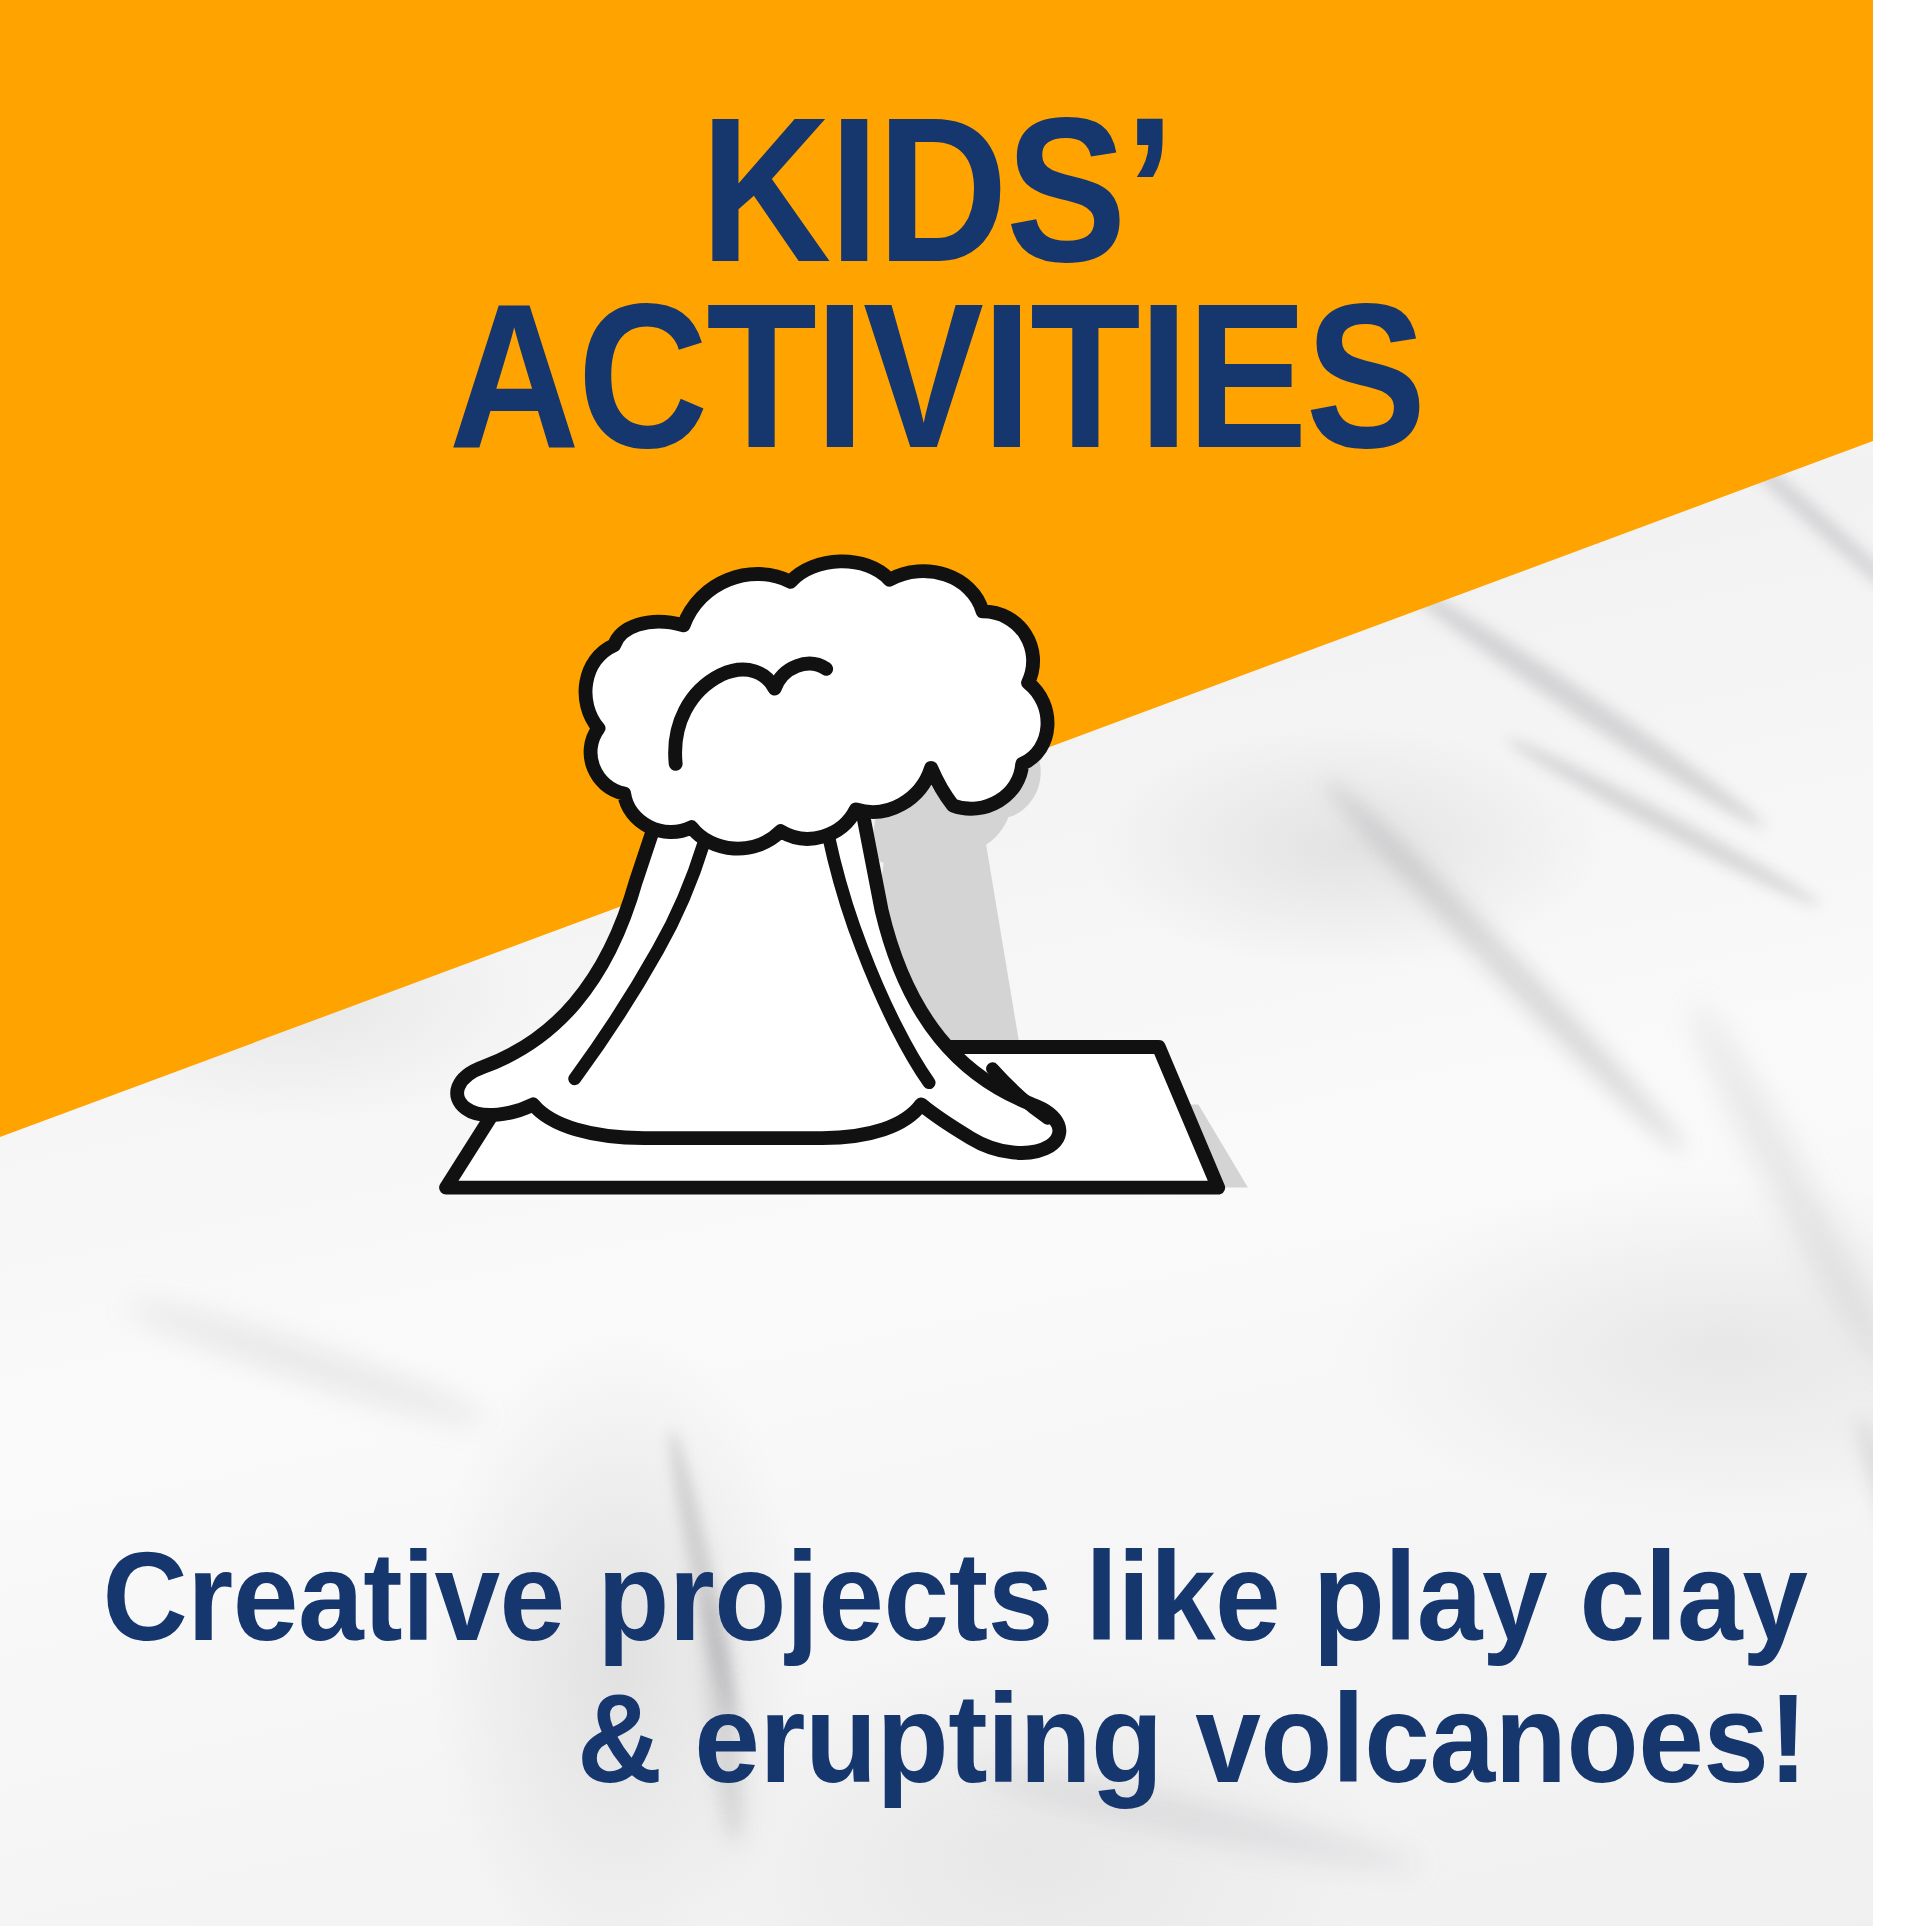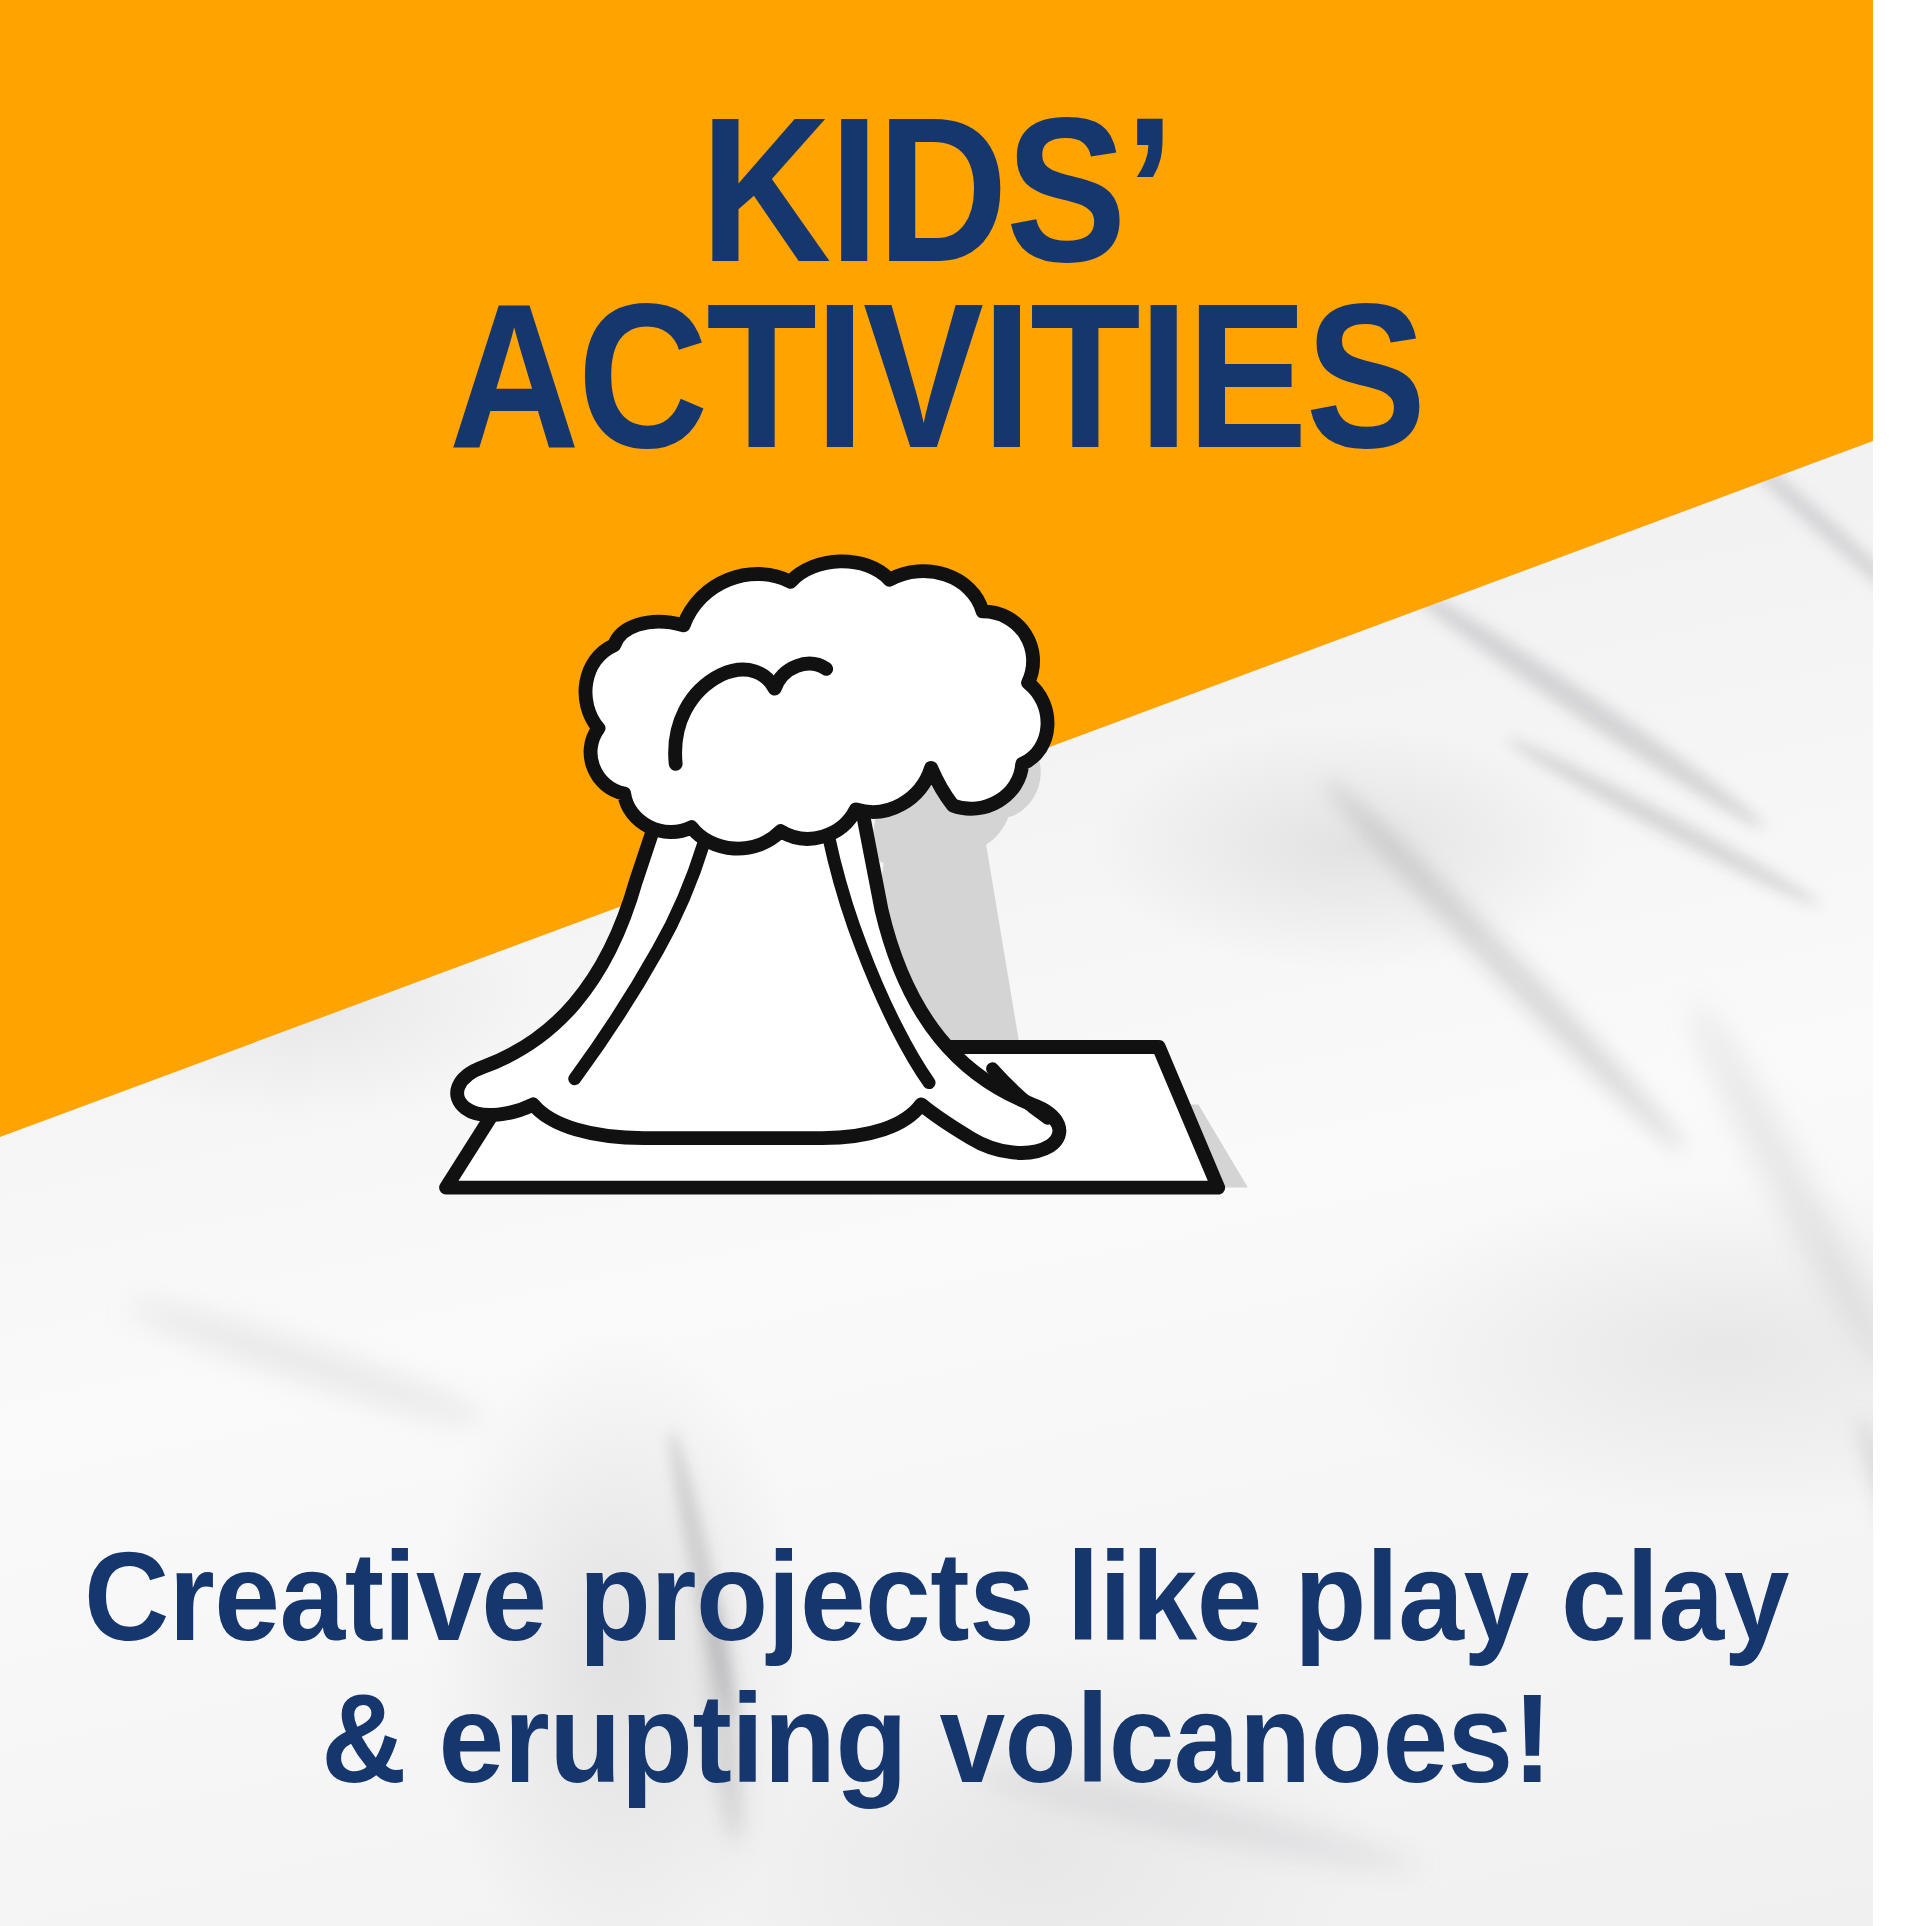--- a/index.html
+++ b/index.html
@@ -56,21 +56,21 @@
   
   .illustration{
     position:absolute;left:327px;top:554px;width:931px;height:693px;
     z-index:5;
   }
   .illustration svg{display:block;width:100%;height:100%;overflow:visible;}
 
   
   .subtitle-block{
     position:absolute;left:0;right:0;top:1525px;
-    text-align:center;line-height:1.12;
+    text-align:right;line-height:1.12;
     z-index:6;
   }
   .subtitle-line{
     display:block;
     color:#16366e;
     font-family:"Liberation Sans",sans-serif;
     font-weight:700;
     font-size:127px;
     letter-spacing:-0.004em;
     transform:scaleX(.93);

